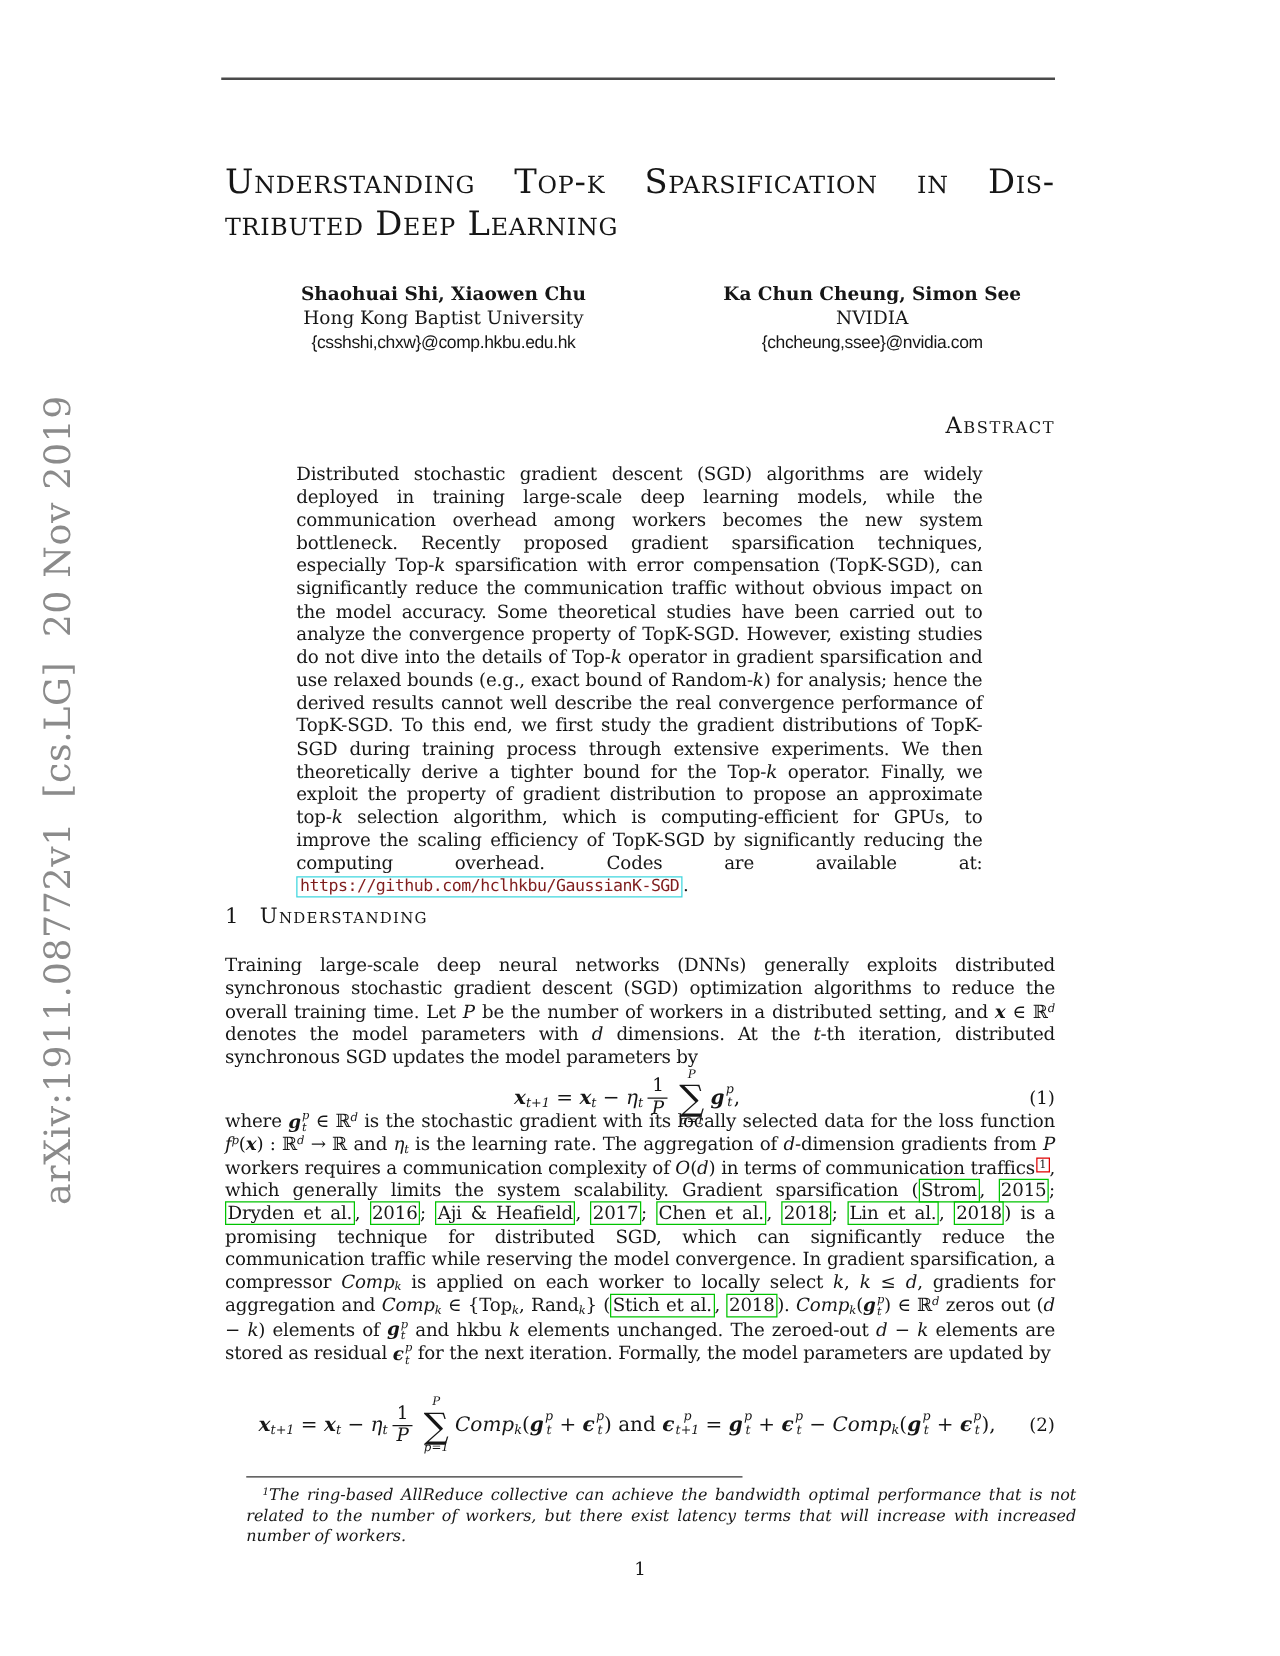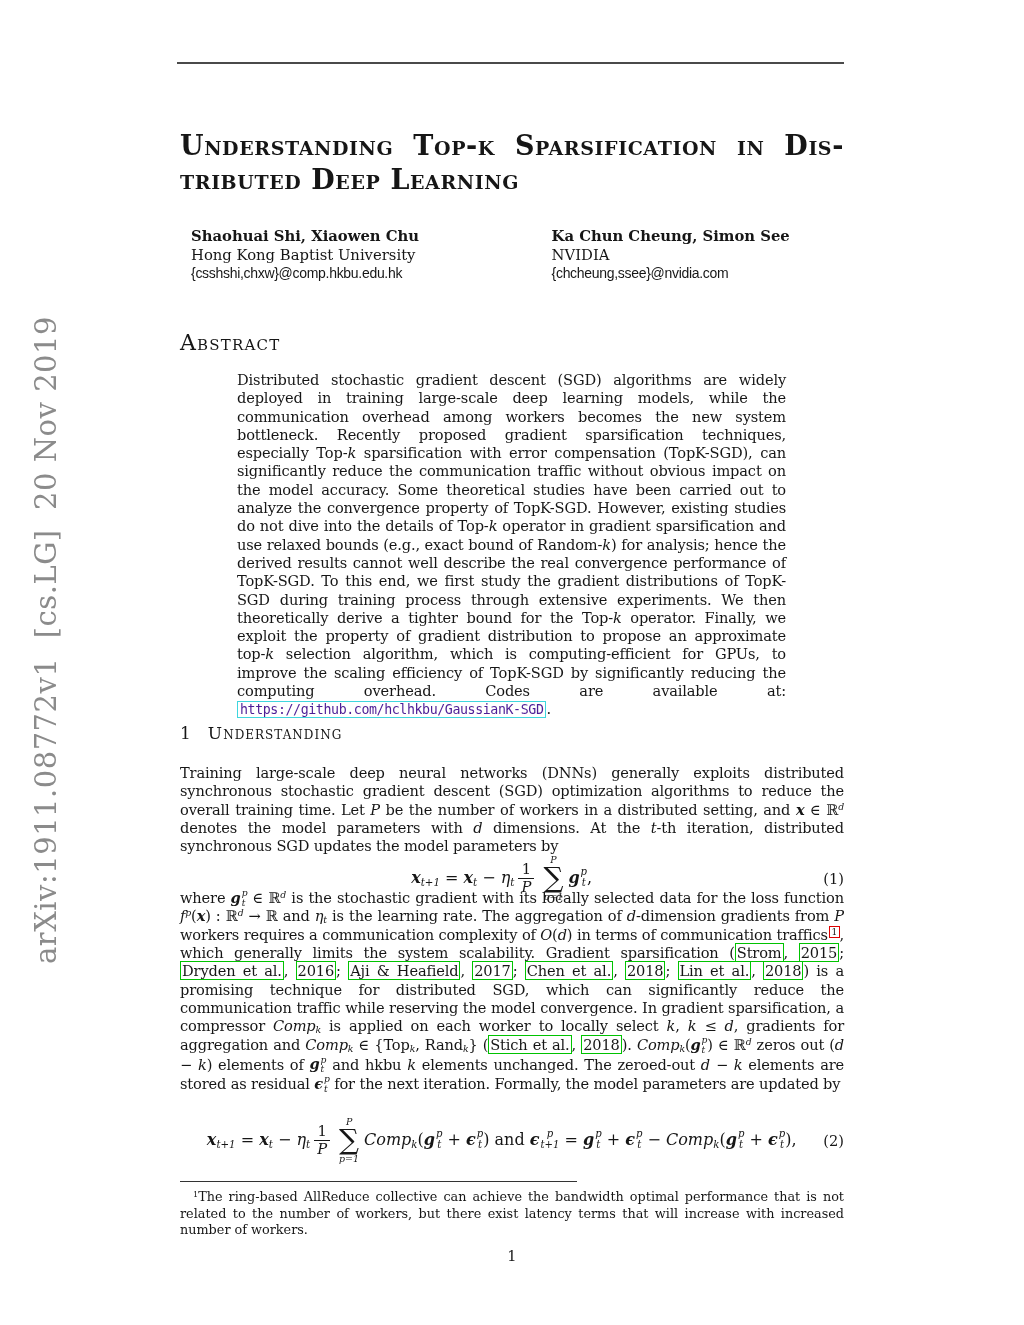--- a/index.html
+++ b/index.html
@@ -12,31 +12,31 @@
   .arxiv{position:absolute;left:46px;top:640px;
          transform:translate(-50%,-50%) rotate(-90deg);
          white-space:nowrap;font-size:29px;color:#8b8b8b;letter-spacing:0.5px;}
 
   .toprule{position:absolute;left:177px;top:62px;width:667px;height:2px;background:#4a4a4a;}
 
   .content{position:absolute;left:180px;top:0;width:664px;}
   .content > *{position:absolute;left:0;width:664px;margin:0;}
 
   .title{top:129px;font-size:27px;line-height:34px;font-variant:small-caps;
-         letter-spacing:0.6px;font-weight:bold;}
+         letter-spacing:0.6px;font-weight:normal;}
   .title .l1{display:block;text-align:justify;text-align-last:justify;}
   .title .l2{display:block;}
 
   .authors{top:226px;display:flex;}
-  .author{width:356px;padding-left:11px;box-sizing:border-box;font-size:14.8px;line-height:19px;}
+  .author{width:356px;padding-left:11px;box-sizing:border-box;font-size:14.8px;line-height:19px;text-align:center;}
   .author.right{width:308px;padding-left:0;margin-left:33px;}
   .a-name{font-weight:bold;}
   .a-email{font-family:Liberation Sans, sans-serif;font-size:14px;letter-spacing:-0.3px;}
 
-  .abs-head{top:330px;text-align:left;font-variant:small-caps;font-size:22px;letter-spacing:1.2px;}
+  .abs-head{top:330px;text-align:right;font-variant:small-caps;font-size:18px;letter-spacing:1.2px;}
   .abs-body{top:371px;left:57px !important;width:549px;}
 
   .justify{text-align:justify;font-size:14.6px;line-height:18.3px;letter-spacing:-0.15px;}
 
   .sec-head{top:723px;font-size:17px;}
   .sec-num{display:inline-block;}
   .sec-title{font-variant:small-caps;letter-spacing:1px;margin-left:17px;}
 
   .p1{top:764px;}
   .p2{top:888px;}
@@ -48,37 +48,37 @@
   .eq-num{font-size:14.6px;}
 
   
   .m{font-style:italic;}
   .mb{font-style:italic;font-weight:bold;}
   .sup{font-size:64%;vertical-align:0.5em;line-height:0;}
   .sub{font-size:64%;vertical-align:-0.25em;line-height:0;}
   .cite{border:1.4px solid #00c300;padding:0 1px;}
   .fnref{border:1.1px solid #e00000;font-size:62%;vertical-align:0.5em;padding:0 1.5px;line-height:0;margin-left:1px;}
   .urlbox{font-family:"DejaVu Sans Mono","Liberation Mono",monospace;font-size:91%;
-          border:1.6px solid #3fd6de;padding:0 2px;color:#4c1d95;letter-spacing:-0.4px;}
+          border:1.6px solid #3fd6de;padding:0 2px;color:#7f1d1d;letter-spacing:-0.4px;}
 
   .frac{display:inline-flex;flex-direction:column;align-items:center;vertical-align:middle;
         margin:0 4px;line-height:1.15;font-size:92%;}
   .fr-num{padding:0 2px;}
   .fr-den{border-top:1.3px solid #161616;padding:0 3px;font-style:italic;}
 
   .sum{display:inline-flex;flex-direction:column;align-items:center;vertical-align:middle;
        line-height:1;margin:0 5px;}
   .sum-lim{font-size:59%;font-style:italic;line-height:1.1;}
   .sum-sig{font-size:175%;line-height:0.95;}
 
   .sswrap{display:inline-flex;align-items:center;}
   .ss{display:inline-flex;flex-direction:column;font-size:63%;line-height:1.05;
       font-style:italic;margin-left:1px;}
 
-  .footnote{position:absolute;left:180px;top:1181px;width:664px;}
+  .footnote{position:absolute;left:197px;top:1181px;width:664px;font-style:italic;}
   .fnrule{width:397px;border-top:1.5px solid #333;margin-bottom:7px;}
   .fntext{margin:0;font-size:12.8px;line-height:16.5px;text-align:justify;text-indent:13px;}
 
   .pagenum{position:absolute;left:0;top:1247px;width:1024px;text-align:center;font-size:14.6px;}
 </style>
 </head>
 <body>
 
 <div class="page">
 

